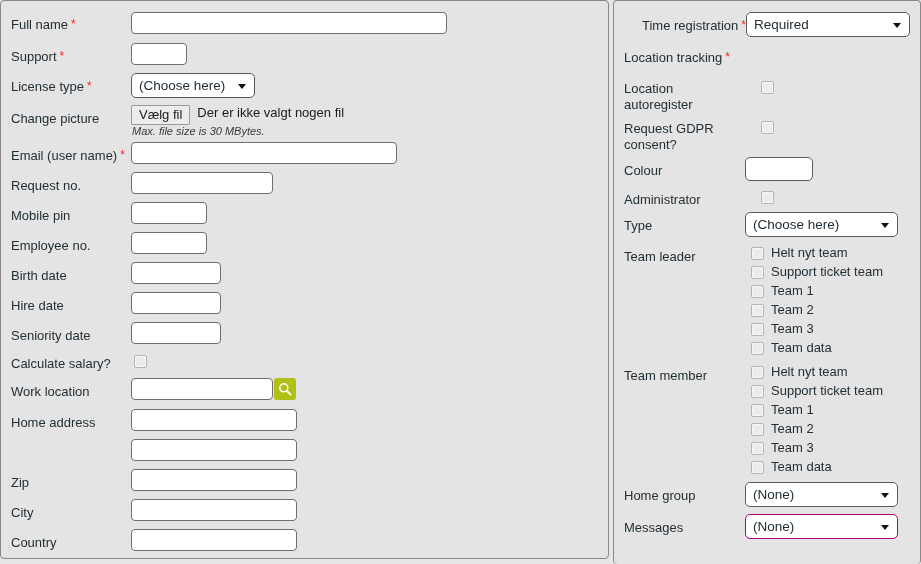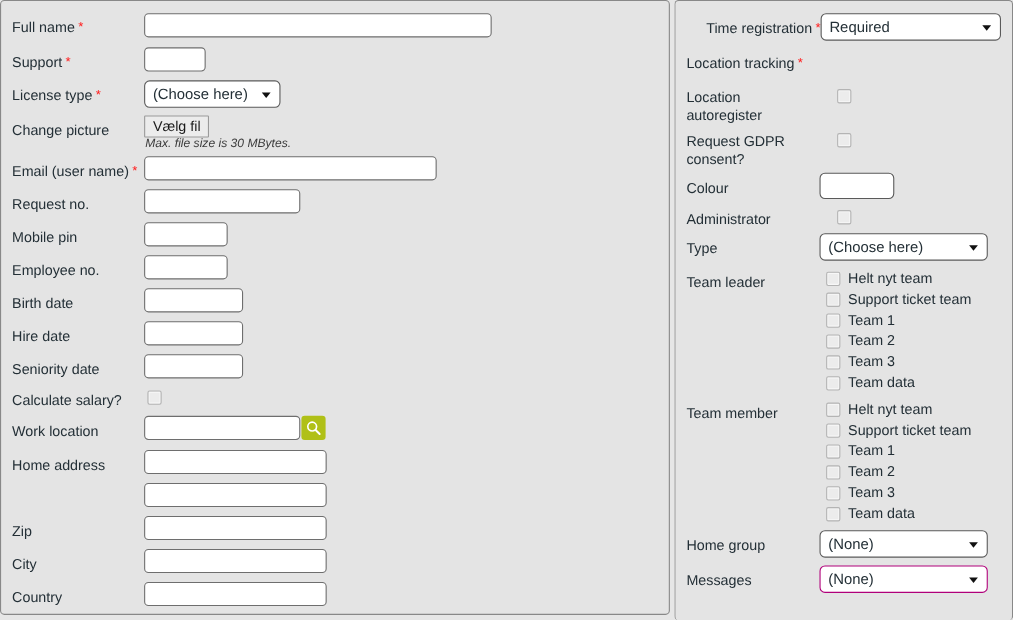--- a/index.html
+++ b/index.html
@@ -154,20 +154,21 @@
   <div class="selwrap" style="left:130px; top:72px;">
     <select class="sel" style="width:124px;">
       <option>(Choose here)</option>
     </select>
     <span class="arrow"></span>
   </div>
 
   <div class="lbl ctl" style="left:10px; top:110px;"><span>Change picture</span></div>
   <div class="fileline" style="left:130px; top:104px;">
     <span class="filebtn">Vælg fil</span>
+    <span class="filetext">Der er ikke valgt nogen fil</span>
   </div>
   <div class="hint" style="left:131px; top:124px;">Max. file size is 30 MBytes.</div>
 
   <div class="lbl ctl" style="left:10px; top:147px;"><span>Email (user name)</span><span class="req">*</span></div>
   <input class="txt ctl" style="left: 130px; top: 141px; width: 266px;" value="">
 
   <div class="lbl ctl" style="left:10px; top:177px;"><span>Request no.</span></div>
   <input class="txt ctl" style="left: 130px; top: 171px; width: 142px;" value="">
 
   <div class="lbl ctl" style="left:10px; top:207px;"><span>Mobile pin</span></div>

